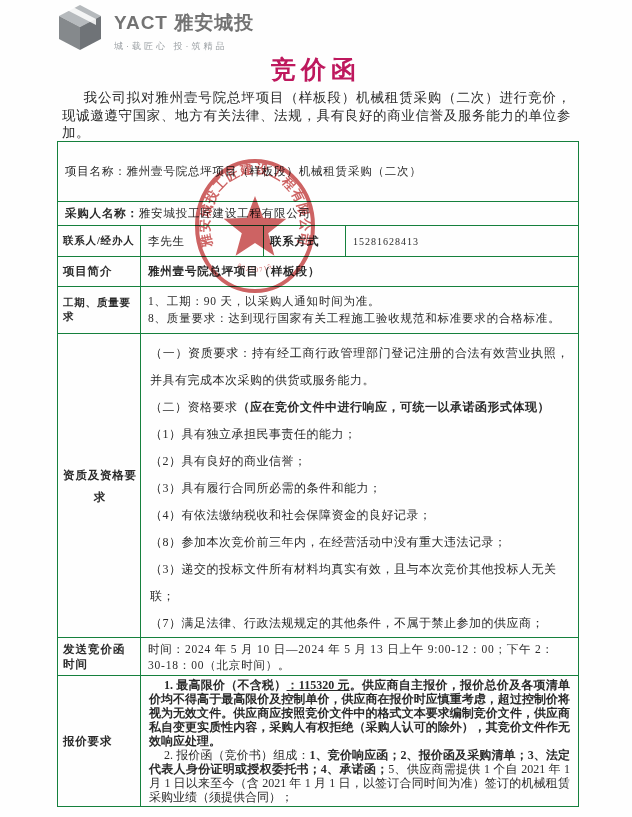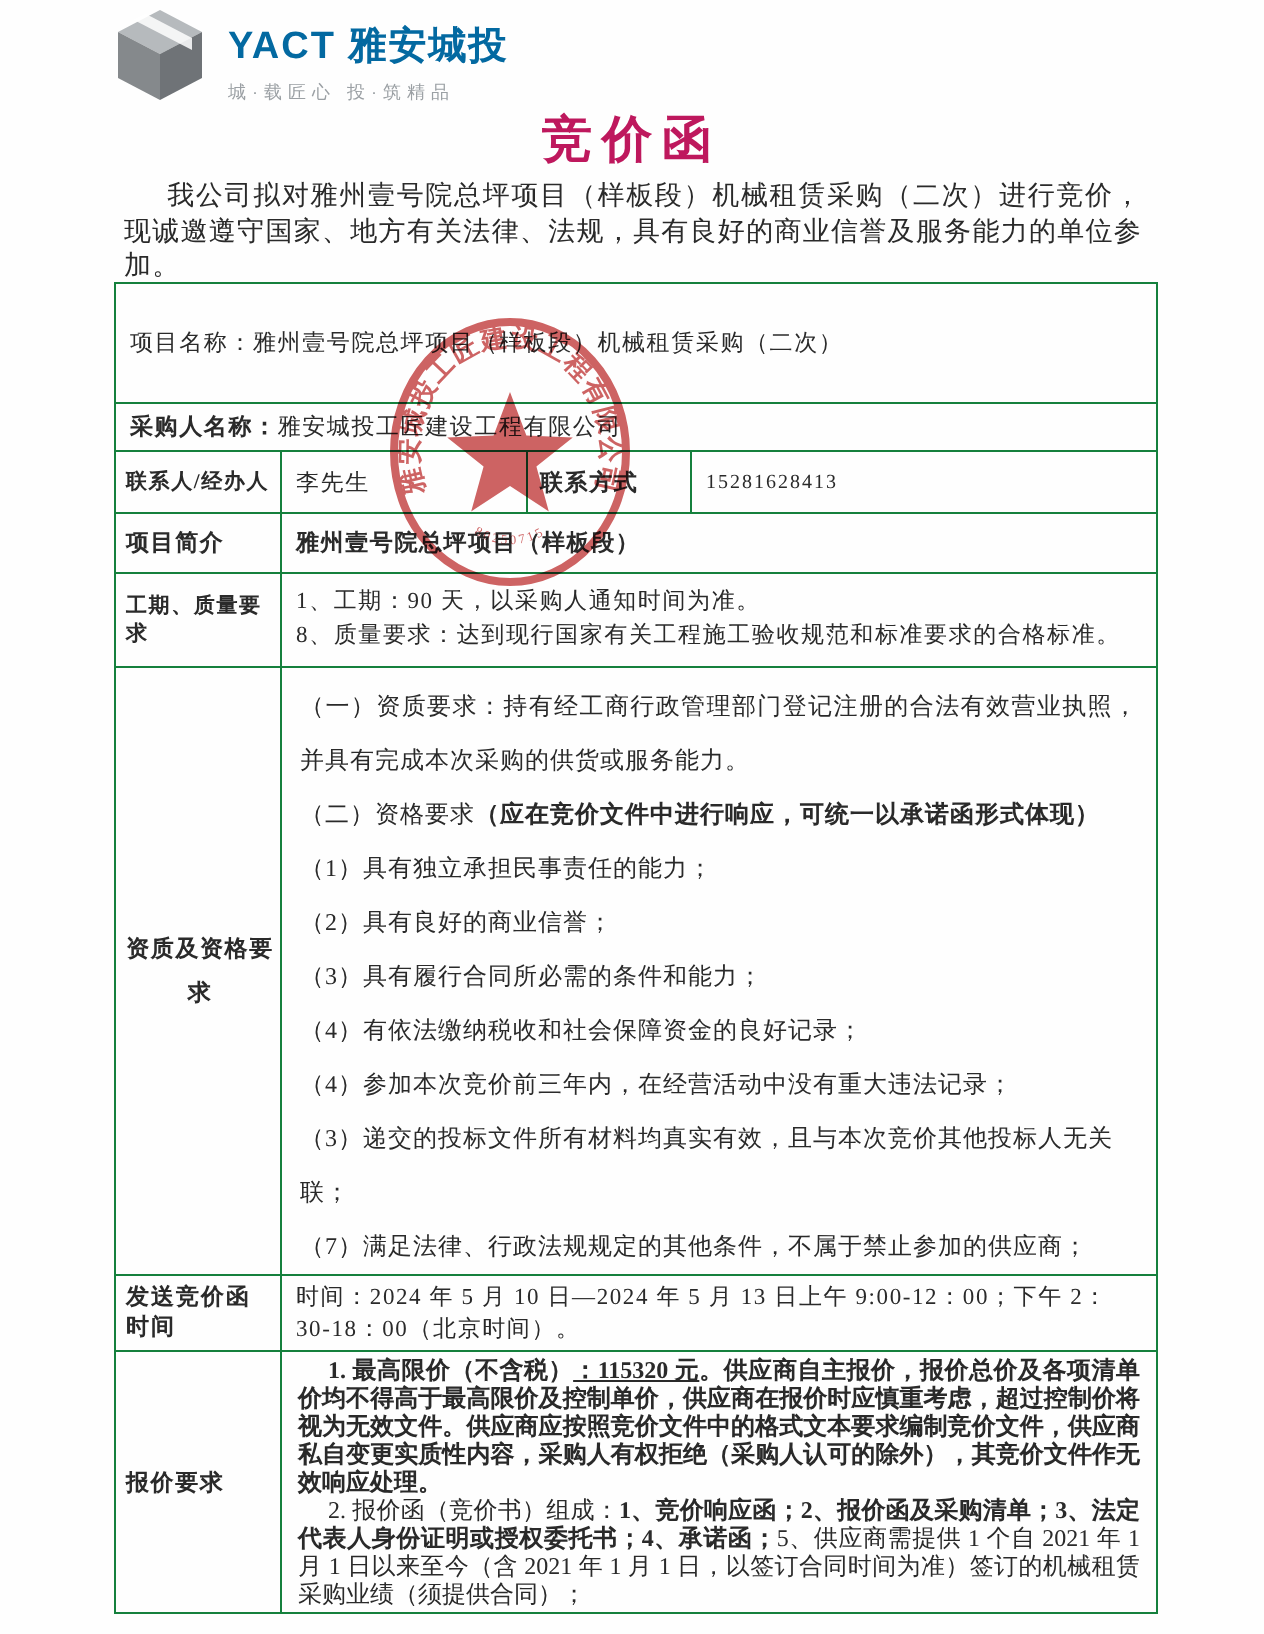--- a/index.html
+++ b/index.html
@@ -2,21 +2,21 @@
 <html><head>
 <meta charset="utf-8">
 <style>
   html,body{margin:0;padding:0;background:#ffffff;}
   body{width:632px;height:817px;font-family:"Liberation Serif",serif;color:#2a2a2a;}
   .page{position:relative;width:632px;height:817px;background:#fefefe;overflow:hidden;}
 
   
   .logo{position:absolute;left:57px;top:3px;display:flex;align-items:flex-start;}
   .logo-txt{margin-left:11px;margin-top:7px;font-family:"Liberation Sans",sans-serif;}
-  .brand{font-size:19px;font-weight:bold;color:#0369a1;letter-spacing:1px;}
+  .brand{font-size:19px;font-weight:bold;color:#737373;letter-spacing:1px;}
   .tagline{font-size:9px;color:#9ba0a4;letter-spacing:3px;margin-top:4px;}
 
   .title{position:absolute;left:0;top:53px;width:100%;text-align:center;
          font-size:25px;font-weight:bold;letter-spacing:5px;color:#be185d;}
 
   .intro{position:absolute;left:62px;top:89px;width:509px;font-size:13.5px;
          line-height:17.5px;letter-spacing:0.6px;text-align:justify;text-indent:1.6em;margin:0;}
 
   
   table.doc{position:absolute;left:57px;top:141px;width:521px;border-collapse:collapse;table-layout:fixed;}
@@ -113,21 +113,21 @@
 
     <tr class="r7" style="height:267px">
       <td class="lbl">资质及资格要求</td>
       <td colspan="3" class="val">
         <div class="q q-just">（一）资质要求：持有经工商行政管理部门登记注册的合法有效营业执照，并具有完成本次采购的供货或服务能力。</div>
         <div class="q"><span>（二）资格要求</span><span class="bold">（应在竞价文件中进行响应，可统一以承诺函形式体现）</span></div>
         <div class="q">（1）具有独立承担民事责任的能力；</div>
         <div class="q">（2）具有良好的商业信誉；</div>
         <div class="q">（3）具有履行合同所必需的条件和能力；</div>
         <div class="q">（4）有依法缴纳税收和社会保障资金的良好记录；</div>
-        <div class="q">（4）参加本次竞价前三年内，在经营活动中没有重大违法记录；</div>
+        <div class="q">（8）参加本次竞价前三年内，在经营活动中没有重大违法记录；</div>
         <div class="q">（3）递交的投标文件所有材料均真实有效，且与本次竞价其他投标人无关联；</div>
         <div class="q">（7）满足法律、行政法规规定的其他条件，不属于禁止参加的供应商；</div>
       </td>
     </tr>
 
     <tr class="r8" style="height:38px">
       <td class="lbl">发送竞价函时间</td>
       <td colspan="3" class="val">时间：2024 年 5 月 10 日—2024 年 5 月 13 日上午 9:00-12：00；下午 2：30-18：00（北京时间）。</td>
     </tr>
 

